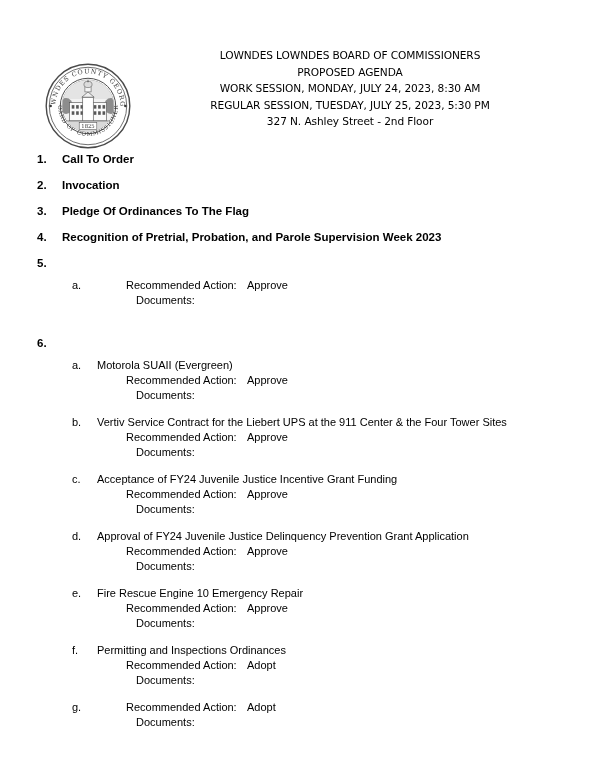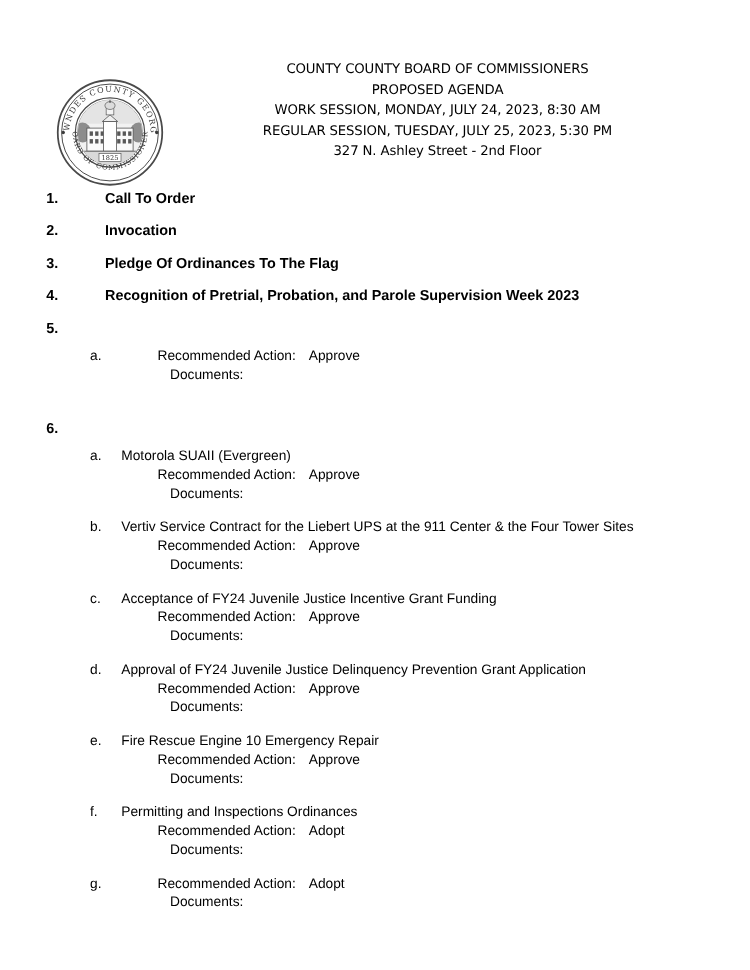--- a/index.html
+++ b/index.html
@@ -79,21 +79,21 @@
     position: absolute;
     left: 0;
     top: 0;
     width: 30px;
     font-size: 11.5px;
     font-weight: bold;
     line-height: 26px;
   }
   .top-label {
     position: absolute;
-    left: 47px;
+    left: 25px;
     top: 0;
     font-size: 11.5px;
     font-weight: bold;
     line-height: 26px;
     white-space: nowrap;
   }
 
   .subitems {
     position: relative;
     margin-top: 2px;
@@ -217,21 +217,21 @@
           <rect x="18" y="67" width="64" height="13" fill="#d9d9d9"></rect>
           <rect x="18" y="66.6" width="64" height="0.8" fill="#5a5a5a"></rect>
 
           <rect x="40" y="69" width="20" height="7.5" fill="#ffffff" stroke="#4f4f4f" stroke-width="0.6"></rect>
           <text x="50" y="74.9" font-family="DejaVu Serif, serif" font-size="6" fill="#2f2f2f" text-anchor="middle">1825</text>
         </g>
       </svg>
     </div>
 
     <div class="header-text">
-      <div>COUNTY COUNTY BOARD OF COMMISSIONERS</div>
+      <div>LOWNDES LOWNDES BOARD OF COMMISSIONERS</div>
       <div>PROPOSED AGENDA</div>
       <div>WORK SESSION, MONDAY, JULY 24, 2023, 8:30 AM</div>
       <div>REGULAR SESSION, TUESDAY, JULY 25, 2023, 5:30 PM</div>
       <div>327 N. Ashley Street - 2nd Floor</div>
     </div>
 
   </div>
 
   <div class="agenda">
 

